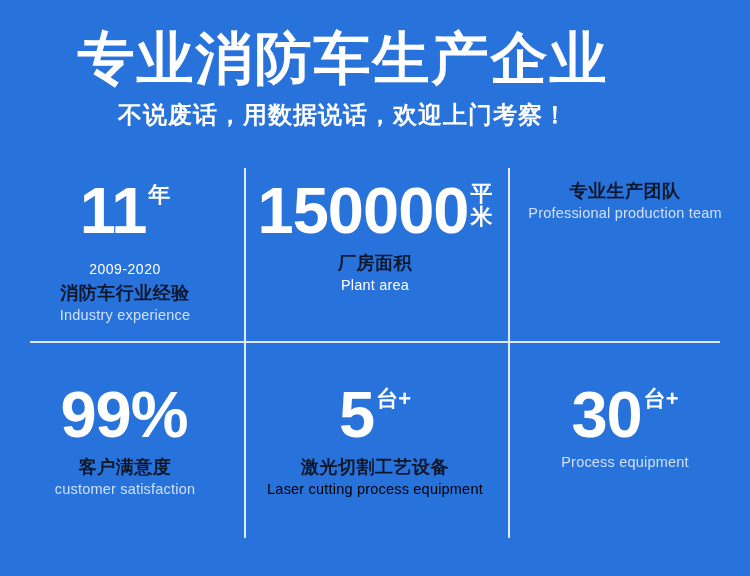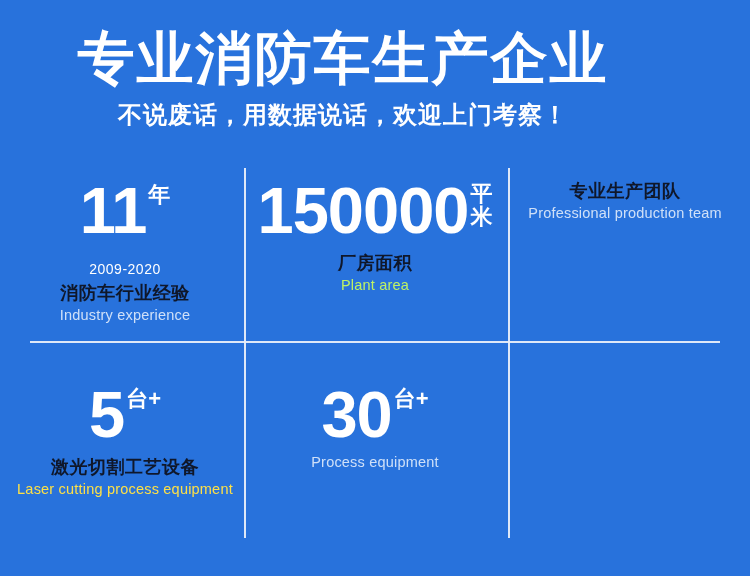--- a/index.html
+++ b/index.html
@@ -180,36 +180,44 @@
 
       <div class="cell">
         <div class="stat-row">
           <span class="stat-number">150000</span>
           <span class="unit stacked">
             <span>平</span>
             <span>米</span>
           </span>
         </div>
         <div class="label-cn">厂房面积</div>
-        <div class="label-en" style="color: #bef264; text-align: right;">Plant area</div>
+        <div class="label-en" style="color: #ffffff; text-align: right;">Plant area</div>
       </div>
 
       <div class="cell">
         <div class="label-cn">专业生产团队</div>
         <div class="label-en" style="color: rgb(207, 224, 248);">Professional production team</div>
       </div>
 
+      <div class="cell row2">
+        <div class="stat-row">
+          <span class="stat-number">99%</span>
+          <span class="unit"></span>
+        </div>
+        <div class="label-cn">客户满意度</div>
+        <div class="label-en" style="color: rgb(207, 224, 248);">customer satisfaction</div>
+      </div>
 
       <div class="cell row2">
         <div class="stat-row">
           <span class="stat-number">5</span>
           <span class="unit">台+</span>
         </div>
         <div class="label-cn">激光切割工艺设备</div>
-        <div class="label-en" style="color: #fde047;">Laser cutting process equipment</div>
+        <div class="label-en" style="color: #000000;">Laser cutting process equipment</div>
       </div>
 
       <div class="cell row2">
         <div class="stat-row">
           <span class="stat-number">30</span>
           <span class="unit">台+</span>
         </div>
         <div class="label-en" style="color: rgb(207, 224, 248);">Process equipment</div>
       </div>
 

